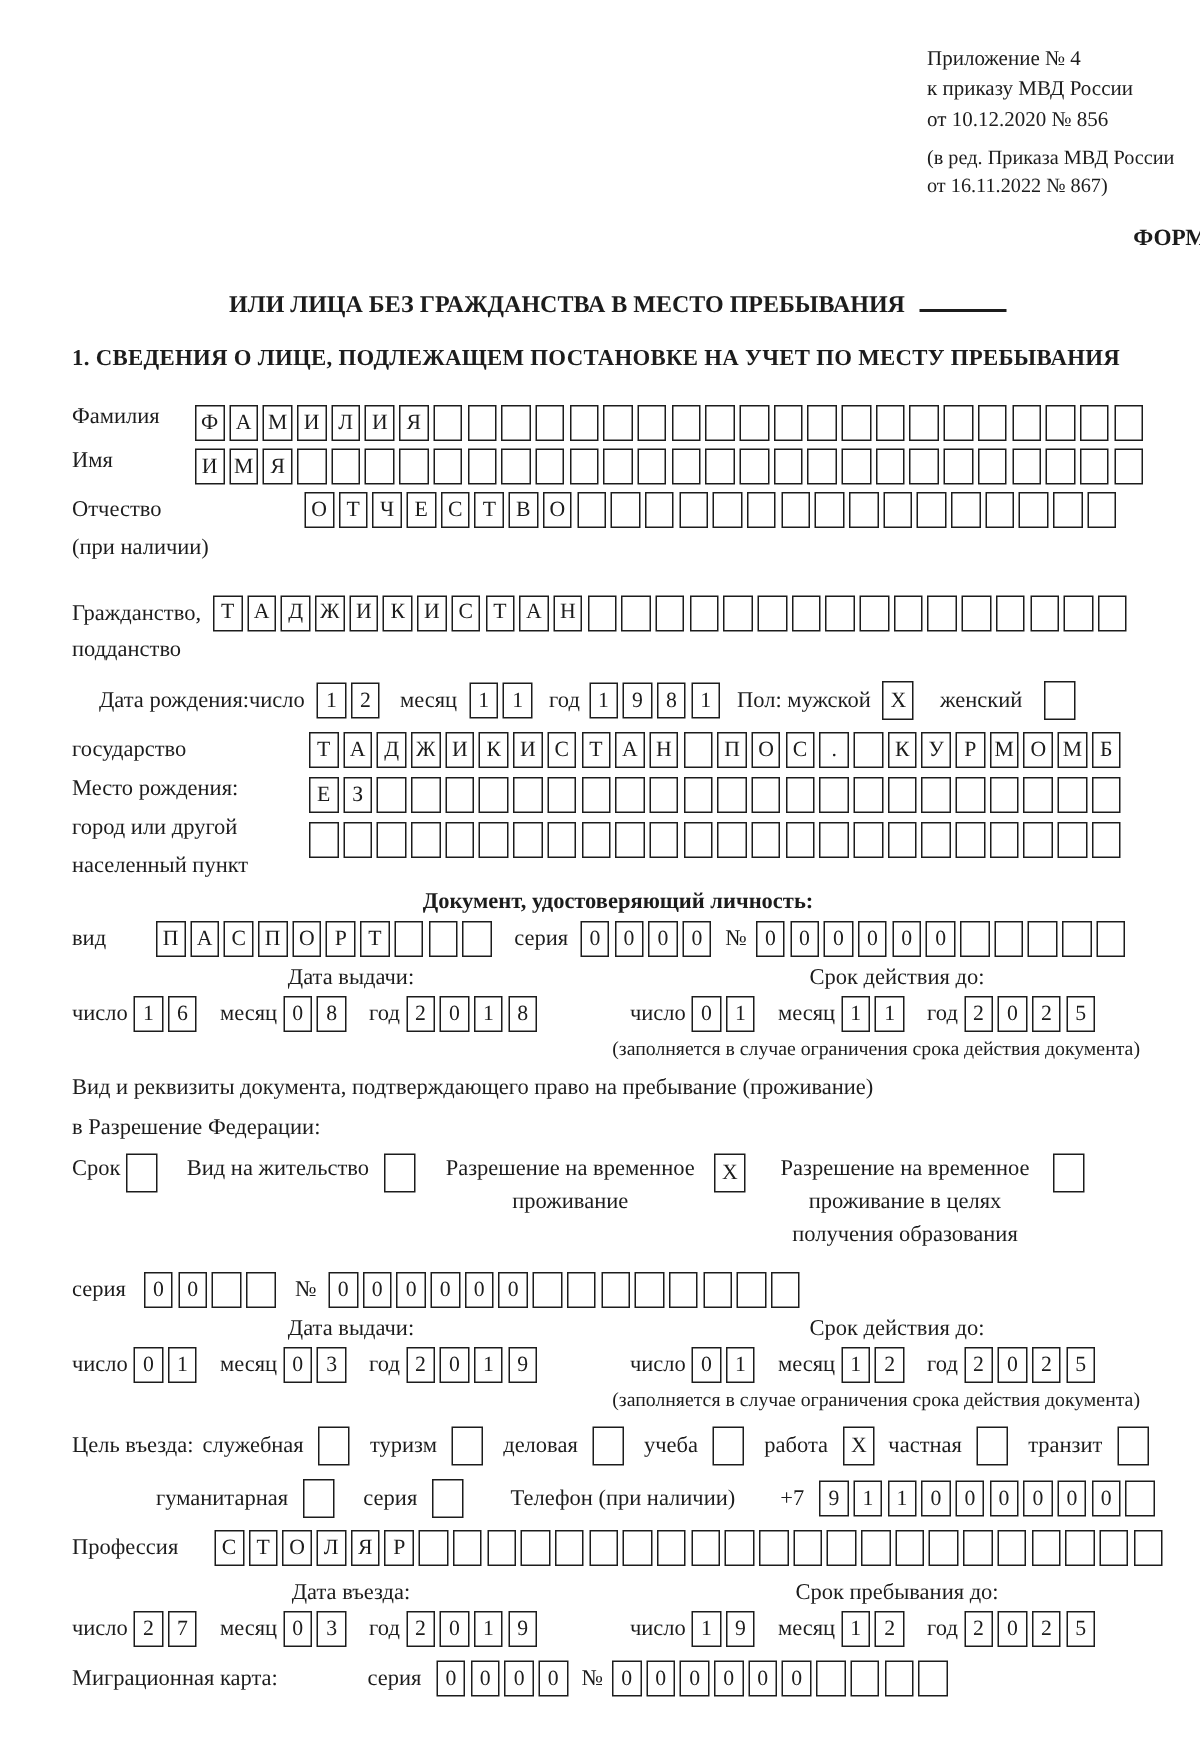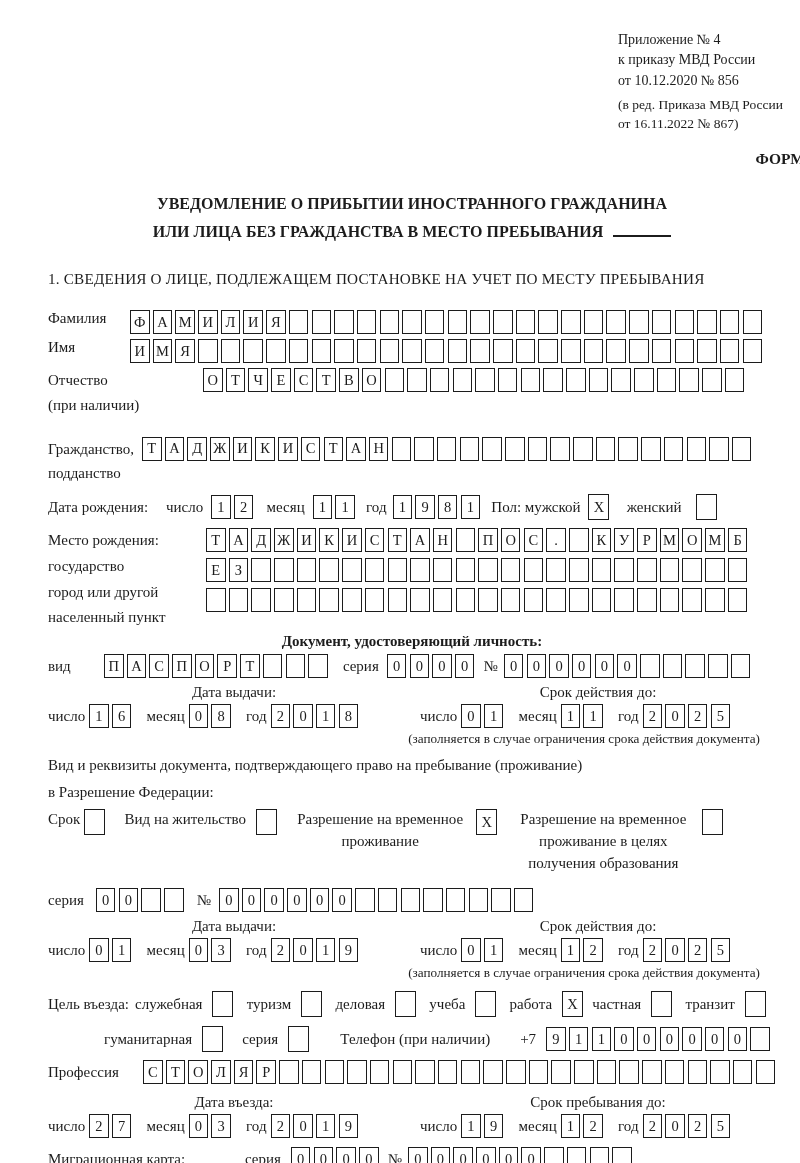--- a/index.html
+++ b/index.html
@@ -13,21 +13,21 @@
   .page { padding:30px 24px 0 48px; }
 
   
   .hdr { margin-left:570px; width:210px; font-size:14px; line-height:1.45; }
   .hdr .sub { margin-top:4px; font-size:13.5px; }
   .forma { margin-left:570px; width:210px; text-align:right; font-weight:700; font-size:15.5px; margin-top:16px; padding-right:12px; }
 
   
   .title { text-align:center; font-weight:700; font-size:16px; line-height:1.75; margin-top:22px; }
   .blank-line { display:inline-block; width:58px; border-bottom:2px solid #1c1c1c; margin-left:10px; vertical-align:baseline; }
-  .sec-head { font-weight:400; font-size:15.2px; margin-top:24px; letter-spacing:.2px; }
+  .sec-head { font-weight:700; font-size:15.2px; margin-top:12px; letter-spacing:.2px; }
 
   
   .frow { display:flex; align-items:flex-start; margin-top:5px; }
   .lblcol { font-size:15px; line-height:1.65; flex:0 0 auto; }
   .lbl { font-size:15px; flex:0 0 auto; white-space:nowrap; }
   .boxes { display:flex; flex:0 0 auto; }
   .cell {
     flex:0 0 auto; width:19.5px; height:24px; margin-right:3.2px;
     border:1.7px solid #1c1c1c; background:#fff;
     display:flex; align-items:center; justify-content:center;
@@ -72,21 +72,20 @@
     <div>к приказу МВД России</div>
     <div>от 10.12.2020 № 856</div>
     <div class="sub">
       <div>(в ред. Приказа МВД России</div>
       <div>от 16.11.2022 № 867)</div>
     </div>
   </div>
   <div class="forma">ФОРМА</div>
 
   <div class="title">
-    <div>УВЕДОМЛЕНИЕ О ПРИБЫТИИ ИНОСТРАННОГО ГРАЖДАНИНА</div>
     <div><span>ИЛИ ЛИЦА БЕЗ ГРАЖДАНСТВА В МЕСТО ПРЕБЫВАНИЯ</span><span class="blank-line"></span></div>
   </div>
 
   <div class="sec-head">1. СВЕДЕНИЯ О ЛИЦЕ, ПОДЛЕЖАЩЕМ ПОСТАНОВКЕ НА УЧЕТ ПО МЕСТУ ПРЕБЫВАНИЯ</div>
 
   <div class="frow" style="margin-top:22px;">
     <div class="lbl" style="width:82px;">Фамилия</div>
     <div class="boxes">
         <span class="cell">Ф</span>
         <span class="cell">А</span>
@@ -215,21 +214,21 @@
         <span class="cell"></span>
         <span class="cell"></span>
         <span class="cell"></span>
         <span class="cell"></span>
         <span class="cell"></span>
         <span class="cell"></span>
         <span class="cell"></span>
       </div>
   </div>
 
-  <div class="frow" style="align-items:center; margin-top:8px;">
+  <div class="frow" style="align-items:center; margin-top:8px;text-align:right;">
     <div class="lbl" style="width:118px;">Дата рождения:</div>
     <span class="lbl" style="margin-right:8px;">число</span>
     <div class="boxes" style="margin-right:10px;">
         <span class="cell">1</span>
         <span class="cell">2</span>
       </div>
     <span class="lbl" style="margin-right:8px;">месяц</span>
     <div class="boxes" style="margin-right:8px;">
         <span class="cell">1</span>
         <span class="cell">1</span>
@@ -246,22 +245,22 @@
         <span class="cell">X</span>
       </div>
     <span class="lbl" style="margin-right:14px;">женский</span>
     <div class="boxes cbx">
         <span class="cell"></span>
       </div>
   </div>
 
   <div class="frow" style="margin-top:8px;">
     <div class="lblcol" style="width:158px; line-height:1.72;">
+      <div>государство</div>
       <div>Место рождения:</div>
-      <div>государство</div>
       <div>город или другой</div>
       <div>населенный пункт</div>
     </div>
     <div class="stack">
       <div class="boxes">
           <span class="cell">Т</span>
           <span class="cell">А</span>
           <span class="cell">Д</span>
           <span class="cell">Ж</span>
           <span class="cell">И</span>

